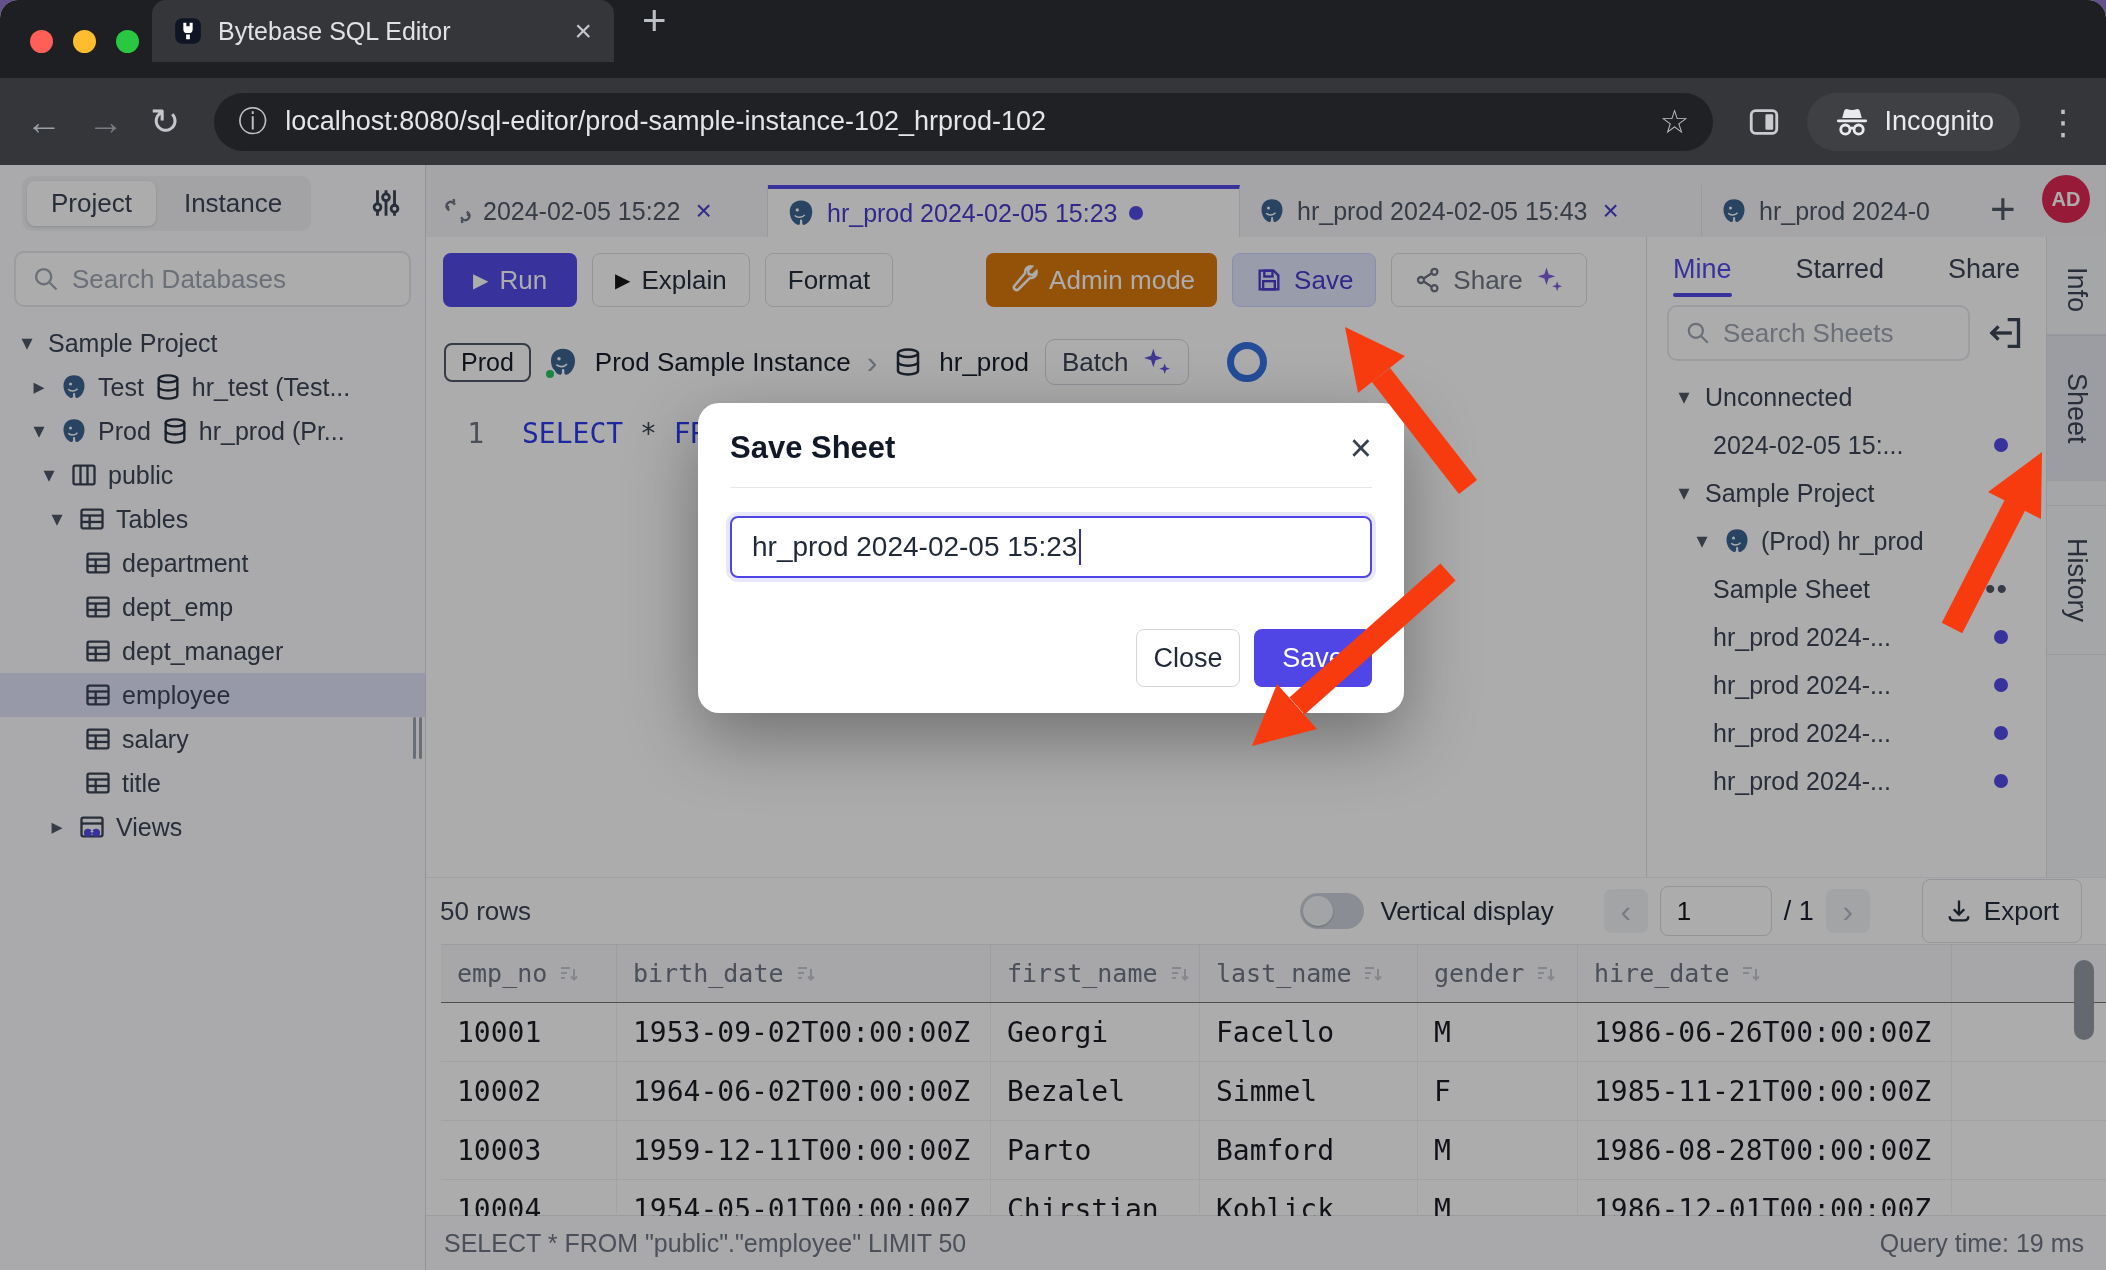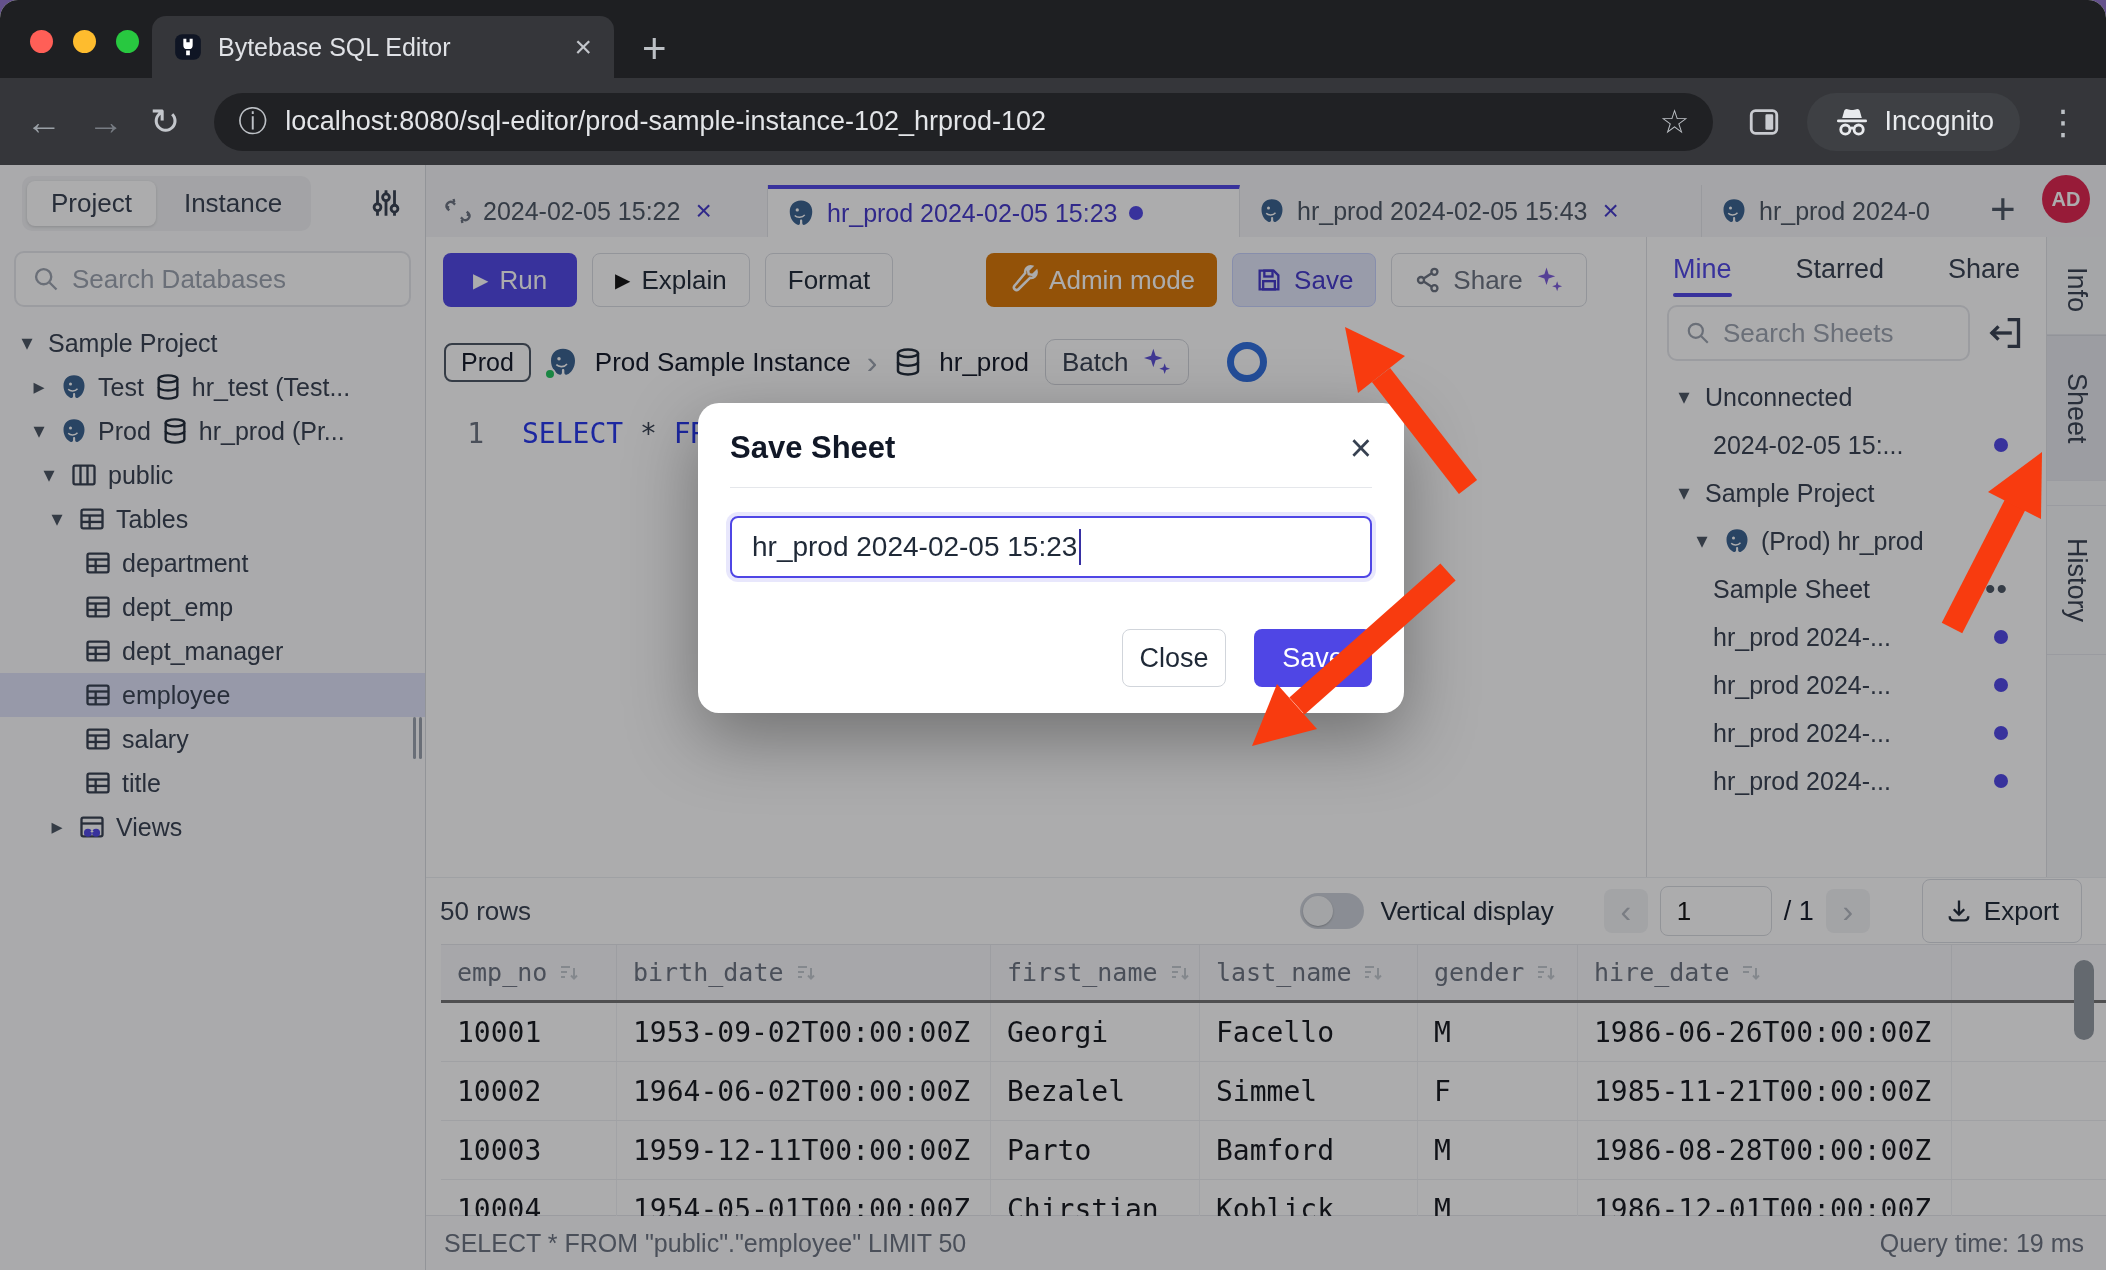--- a/index.html
+++ b/index.html
@@ -4,21 +4,21 @@
 <style>
   :root{
     --accent:#4f46e5; --accent-dark:#4338ca; --admin:#d97706; --arrow:#f83b0f;
     --avatar:#e0234e; --kw:#2536ec; --num:#0e7a3d; --purple:#7c3aed; --green:#22c55e;
   }
   *{box-sizing:border-box;margin:0;padding:0}
   body{background:#64518c;font-family:"Liberation Sans",sans-serif;-webkit-font-smoothing:antialiased}
   .window{position:relative;width:2106px;height:1270px;overflow:hidden;border-radius:18px 18px 0 0;background:#fff}
 
   
-  .tabstrip{position:relative;height:78px;background:#1e1f22;display:flex;align-items:flex-end}
+  .tabstrip{position:relative;height:78px;background:#1e1f22;display:flex;}
   .traffic{position:absolute;left:30px;top:30px;display:flex;gap:20px}
   .traffic span{width:23px;height:23px;border-radius:50%}
   .browser-tab{margin-left:152px;height:62px;width:462px;background:#35363a;border-radius:14px 14px 0 0;display:flex;align-items:center;gap:16px;padding:0 22px;color:#e0e2e6;font-size:25px}
   .browser-tab .title{flex:1;white-space:nowrap;overflow:hidden}
   .tclose{color:#c3c6cb;font-size:30px;line-height:1}
   .newtab{color:#bcc0c5;font-size:42px;margin:0 0 8px 28px;line-height:1}
   .chrome-toolbar{height:87px;background:#35363a;display:flex;align-items:center;padding:0 26px;gap:26px}
   .navic{font-size:36px;color:#9aa0a6;line-height:1}
   .urlbar{flex:1;height:58px;background:#202124;border-radius:29px;display:flex;align-items:center;gap:18px;padding:0 24px;margin:0 8px}
   .urlbar .info{font-size:29px;color:#bdc1c6}
@@ -118,39 +118,39 @@
   .tgl{width:64px;height:36px;border-radius:18px;background:#ccd1d9;position:relative}
   .tgl i{position:absolute;left:3px;top:3px;width:30px;height:30px;border-radius:50%;background:#f2f3f5;box-shadow:0 1px 2px rgba(0,0,0,.25)}
   .tgl-label{font-size:26px;color:#1f2937}
   .pager{display:flex;align-items:center;gap:12px;margin-left:30px}
   .pgbtn{width:44px;height:44px;border-radius:8px;background:#f2f3f5;color:#b3b8c0;font-size:32px;display:flex;align-items:center;justify-content:center}
   .pginput{width:112px;height:50px;border:1px solid #d8dbe0;border-radius:8px;font-size:26px;padding-left:16px;color:#111;font-family:"Liberation Sans",sans-serif}
   .pgtotal{font-size:27px;color:#111827}
   .btn-export{margin-left:32px;height:64px}
 
   .res-table{margin-left:15px;height:272px;overflow:hidden;border-top:1px solid #e5e7eb;font-family:"DejaVu Sans Mono",monospace}
-  .hrow{height:58px;background:#f7f8fa;border-bottom:3px solid #737373;display:flex}
+  .hrow{height:58px;background:#f7f8fa;border-bottom:1px solid #737373;display:flex}
   .hcell{display:flex;align-items:center;gap:10px;padding-left:16px;border-right:1px solid #e8eaee;font-size:25px;color:#6b7280}
   .drow{height:59px;border-bottom:1px solid #edeef2;display:flex}
   .dcell{display:flex;align-items:center;padding-left:16px;border-right:1px solid #f0f1f4;font-size:28px;color:#15181e;white-space:nowrap;overflow:hidden}
   .c0{width:176px}.c1{width:374px}.c2{width:209px}.c3{width:218px}.c4{width:160px}.c5{width:374px}.cx{flex:1;border-right:none}
   .vthumb{position:absolute;right:12px;top:82px;width:20px;height:80px;background:#9299a2;border-radius:10px;z-index:5}
 
   
   .statusbar{height:55px;background:#fafbfc;border-top:1px solid #e5e7eb;display:flex;align-items:center;justify-content:space-between;padding:0 22px 0 18px;font-size:25px;color:#6b7280}
 
   
   .modal{position:absolute;left:698px;top:403px;width:706px;height:310px;background:#fff;border-radius:21px;box-shadow:0 24px 70px rgba(0,0,0,.35);z-index:60}
   .m-head{display:flex;align-items:center;justify-content:space-between;padding:26px 32px 20px}
   .m-title{font-size:31px;font-weight:600;color:#111827}
   .m-x{font-size:38px;color:#374151;line-height:1}
   .m-div{height:1px;background:#e5e7eb;margin:0 32px}
   .m-input{margin:28px 32px 0;height:62px;border:2px solid var(--accent);border-radius:8px;box-shadow:0 0 0 4px rgba(79,70,229,.13);display:flex;align-items:center;padding:0 20px;font-size:28px;color:#1f2937}
   .tcaret{display:inline-block;width:2px;height:36px;background:#3730a3;margin-left:2px}
-  .m-foot{position:absolute;right:32px;bottom:26px;display:flex;gap:28px}
+  .m-foot{position:absolute;right:32px;bottom:26px;display:flex;gap:14px}
   .m-btn{height:58px;border-radius:8px;font-size:27px;display:flex;align-items:center;justify-content:center}
   .m-close{width:104px;background:#fff;border:1px solid #d1d5db;color:#1f2937}
   .m-save{width:118px;background:var(--accent);color:#fff;border:none}
 
   
   .arrows{position:absolute;inset:0;z-index:80;pointer-events:none}
   .arrow-line{stroke:var(--arrow);stroke-width:23px}
   .arrow-head{fill:var(--arrow)}
 
   svg{display:block}

